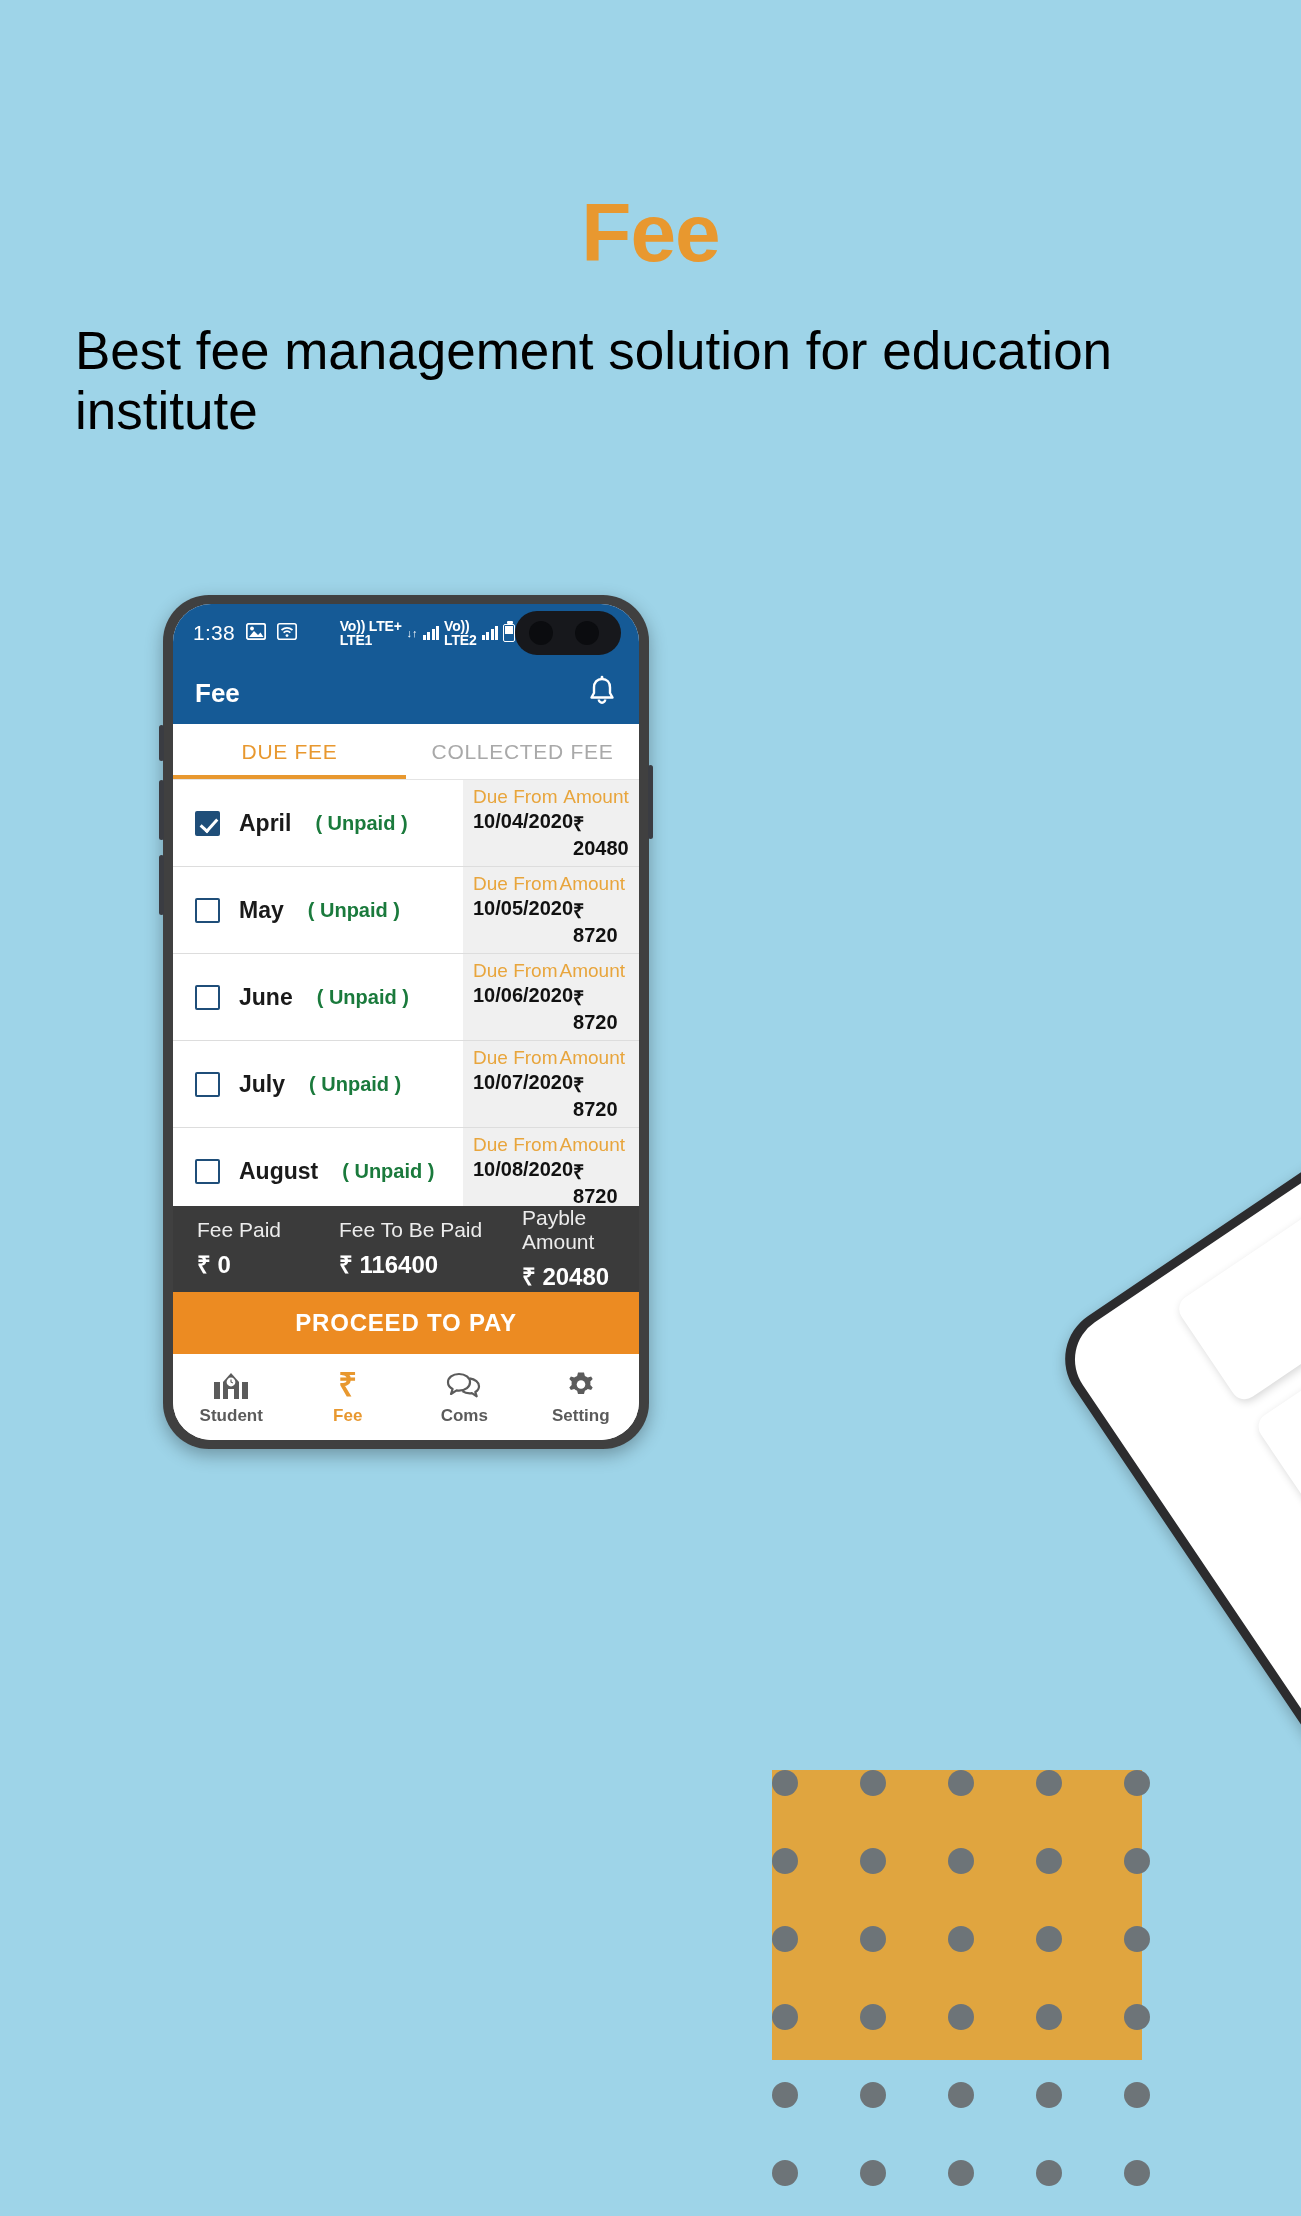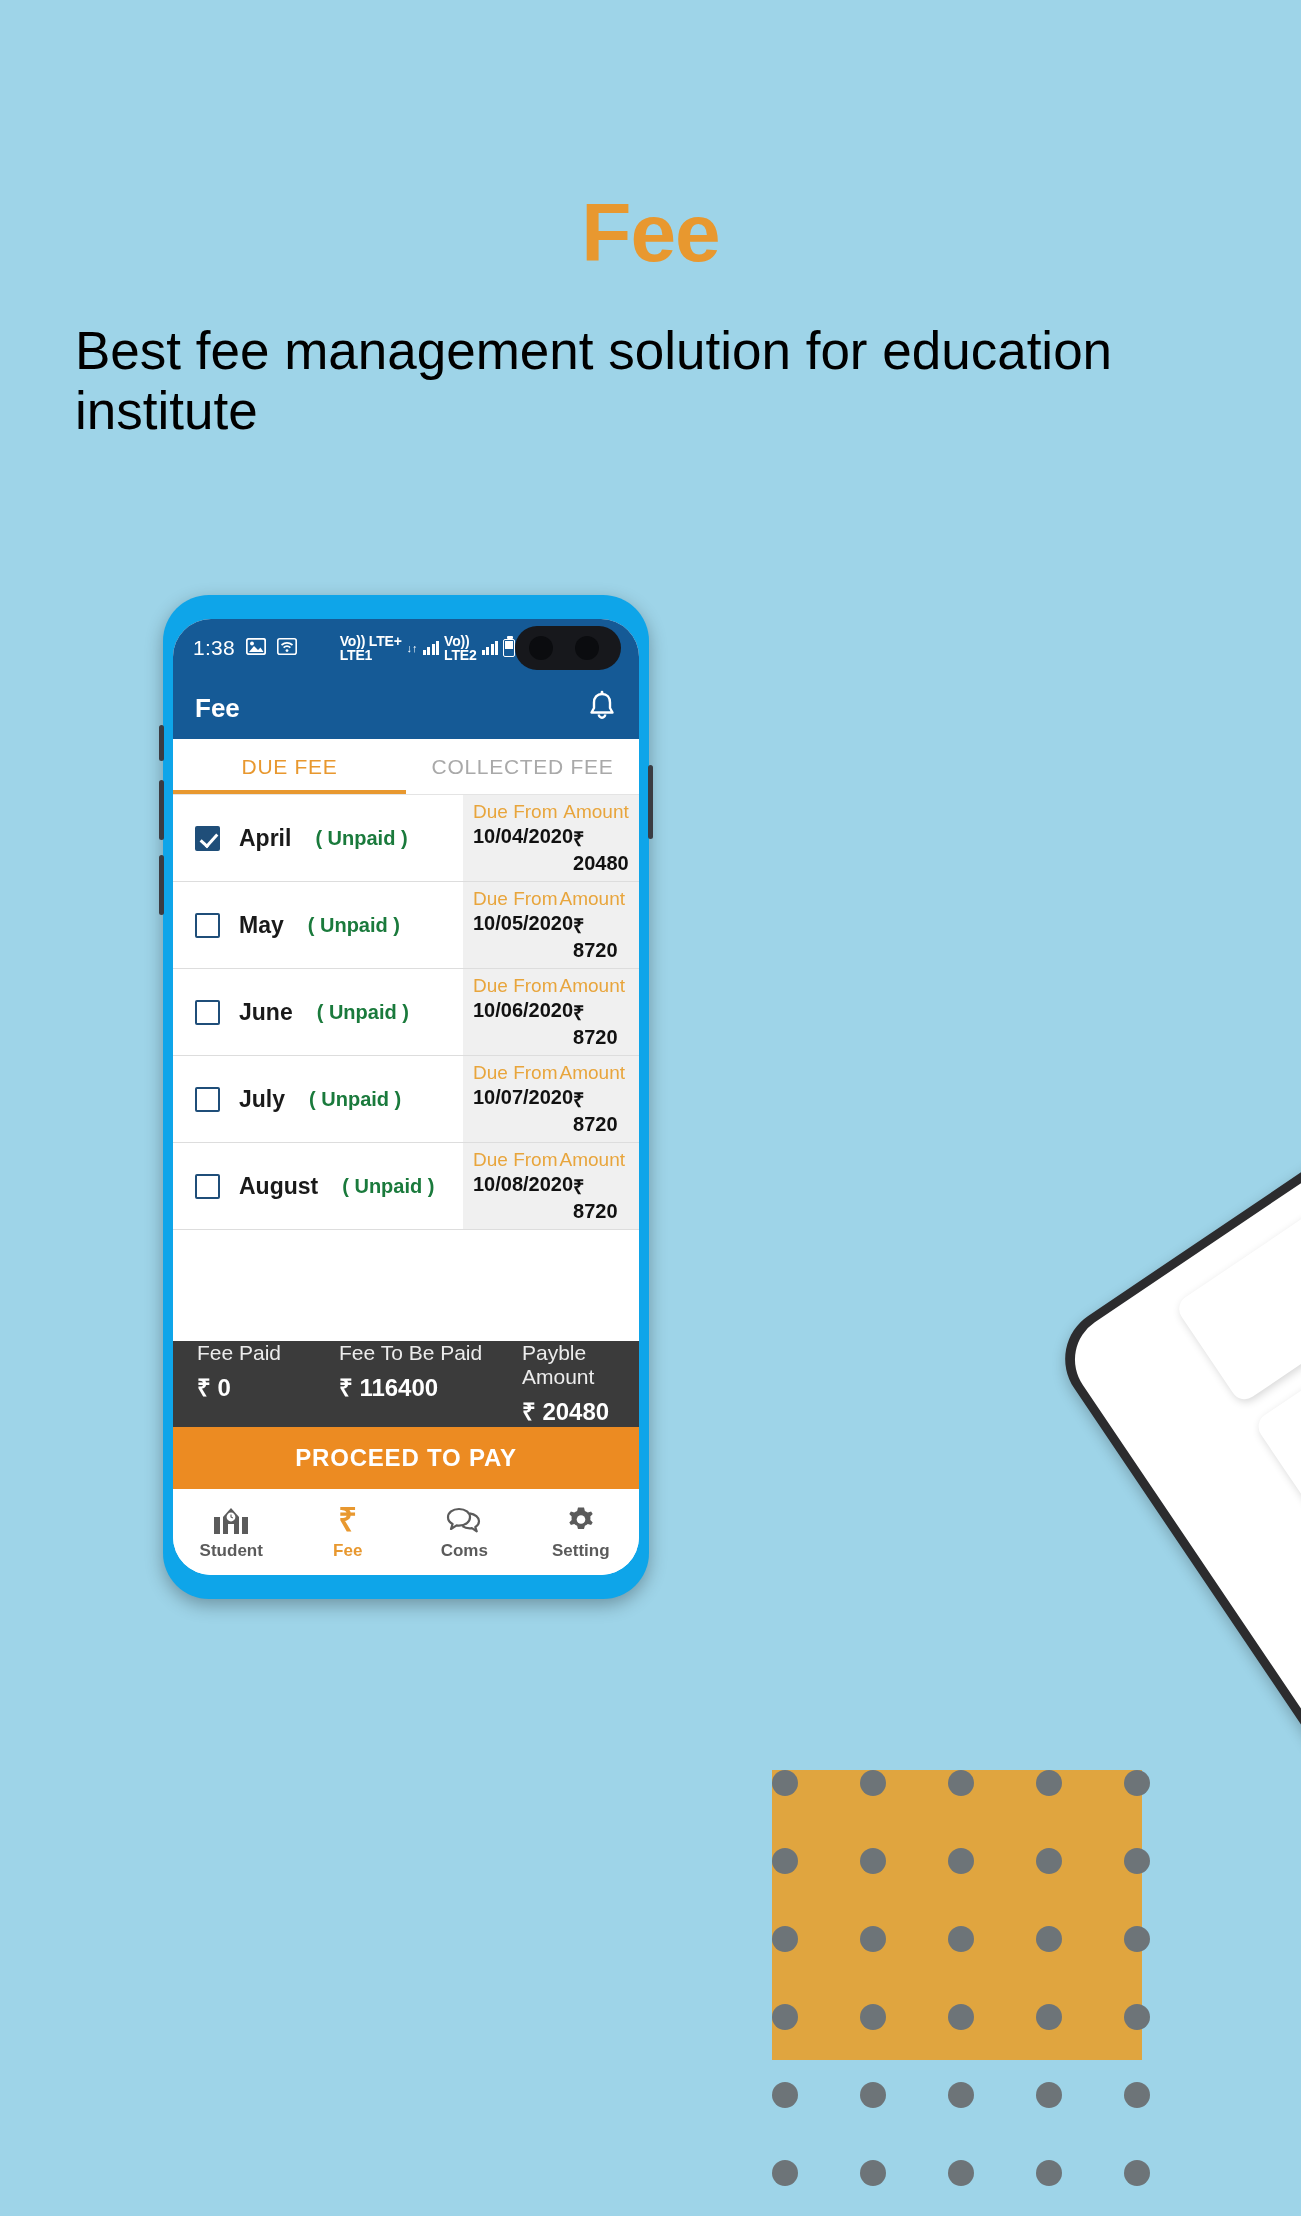--- a/index.html
+++ b/index.html
@@ -82,25 +82,25 @@
     border-radius: 14px;
     box-shadow: 0 3px 9px rgba(0,0,0,0.16);
   }
   .p2-card.c1 { left: 120px; top: 30px;  width: 250px; height: 120px; }
   .p2-card.c2 { left: 120px; top: 172px; width: 250px; height: 128px; }
 
   
   .phone {
     position: absolute;
     left: 163px; top: 595px;
-    width: 486px; height: 1004px;
-    background: #0ea5e9;
+    width: 486px; height: 854px;
+    background: #404040;
     border-radius: 46px;
     z-index: 5;
-    padding: 24px 10px;
+    padding: 9px 10px;
     box-shadow: 0 6px 18px rgba(0,0,0,0.3);
   }
   .phone-inner {
     width: 100%; height: 100%;
     background: #fff;
     border-radius: 38px;
     overflow: hidden;
     display: flex; flex-direction: column;
     position: relative;
   }
@@ -249,21 +249,21 @@
     gap: 2px;
   }
   .fr-rowline { display: flex; justify-content: space-between; }
   .hdr { font-size: 19px; color: #e8a53c; }
   .val { font-size: 20px; color: #111; font-weight: bold; }
 
   
   .summary {
     background: #3b3b3b;
     height: 86px;
-    display: flex; align-items: flex-start;
+    display: flex; align-items: center;
     flex-shrink: 0;
     padding: 0 16px;
   }
   .sumcell { display: flex; flex-direction: column; gap: 5px; }
   .sumcell.c1 { flex: 0 0 150px; padding-left: 8px; }
   .sumcell.c2 { flex: 0 0 175px; }
   .sumcell.c3 { flex: 1; align-items: flex-start; padding-left: 8px; }
   .sum-label { font-size: 21px; color: #ececec; }
   .sum-value { font-size: 24px; color: #fff; font-weight: bold; }
 

